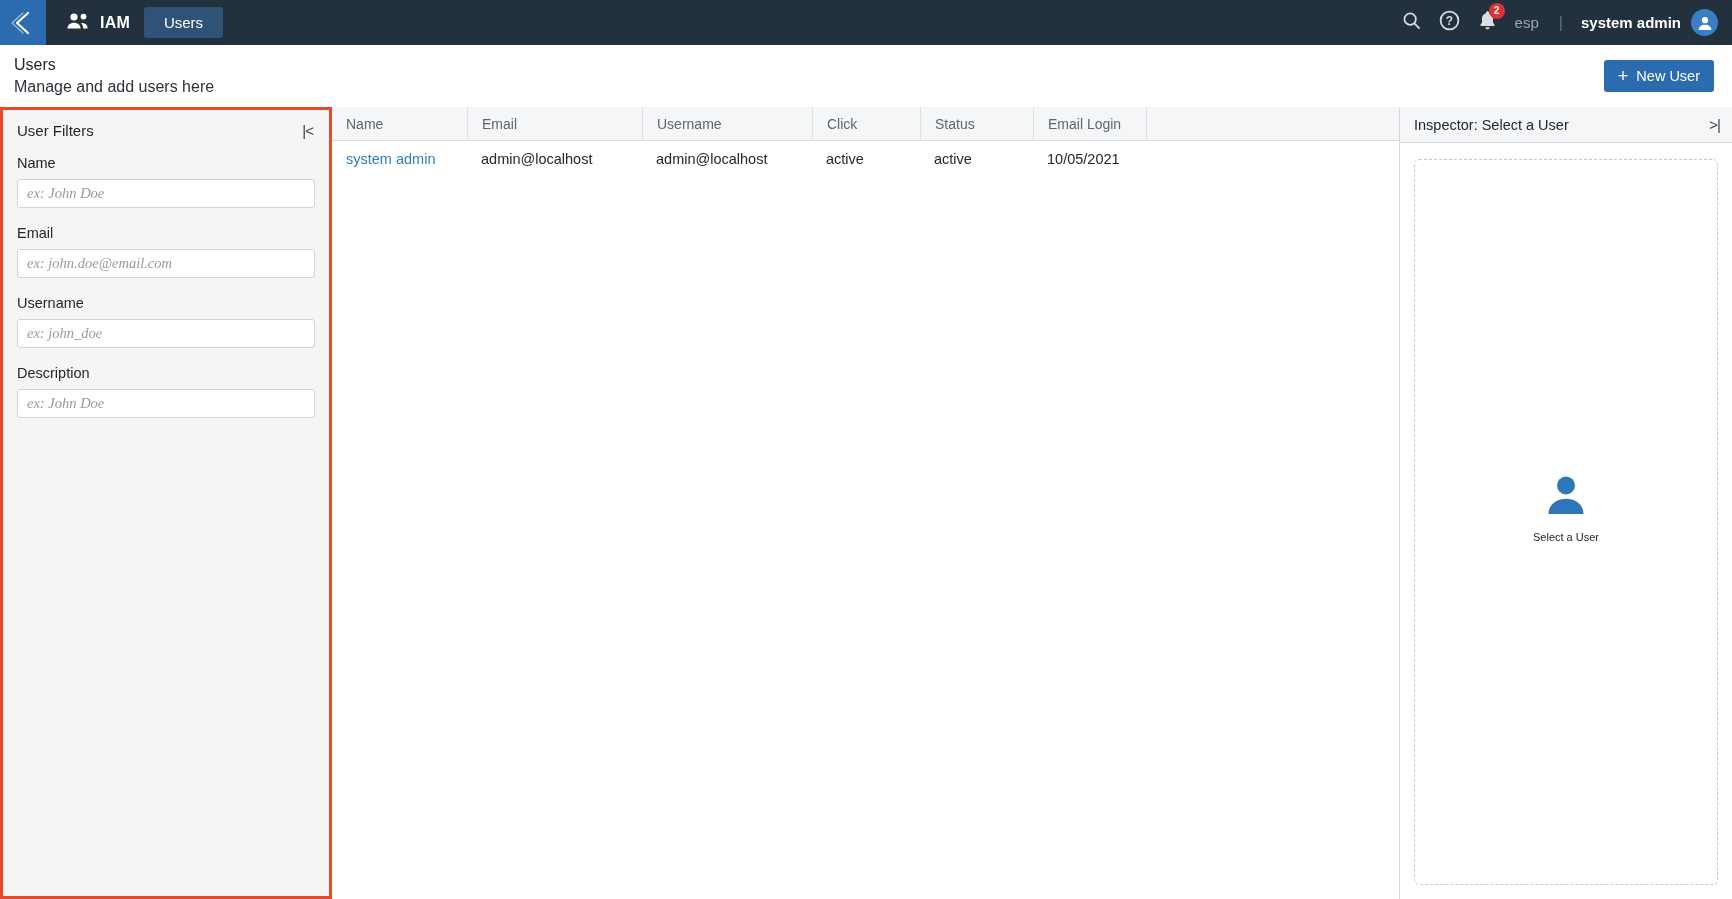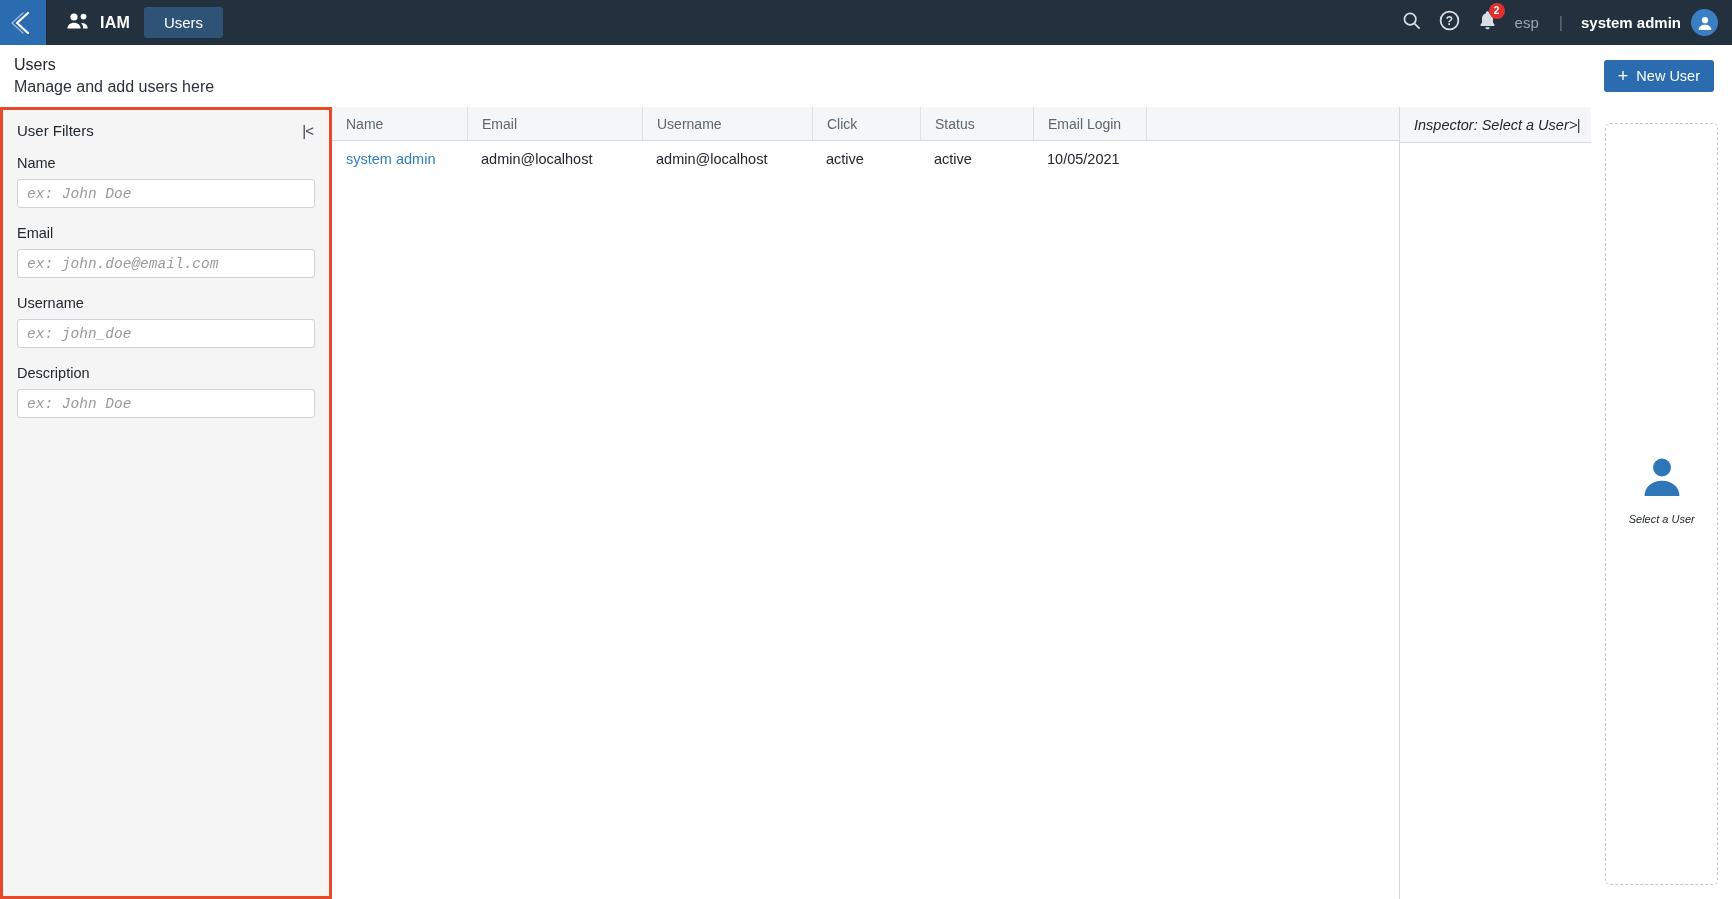--- a/index.html
+++ b/index.html
@@ -142,21 +142,21 @@
     display: block; margin-bottom: 8px;
   }
   .filter-input {
     width: 100%;
     height: 29px;
     border: 1px solid #cfd3d7;
     border-radius: 3px;
     background: #ffffff;
     padding: 0 9px;
     font-size: 14.5px;
-    font-family: Liberation Mono, monospace;
+    font-family: Liberation Serif, serif;
     color: #22282e;
     outline: none;
   }
   .filter-input::placeholder { color: #9a9a9a; font-style: italic; }
 
   
   #table-area {
     flex: 1 1 auto;
     background: #ffffff;
     border-right: 1px solid #d7dadd;
@@ -200,21 +200,21 @@
   .col-roles    { width: 108px; flex: 0 0 108px; }
   .col-status   { width: 113px; flex: 0 0 113px; }
   .col-lastlogin{ width: 113px; flex: 0 0 113px; }
   .col-extra    { flex: 1 1 auto; }
 
   
   #inspector {
     width: 332px;
     flex: 0 0 332px;
     background: #ffffff;
-    display: flex; flex-direction: row; font-style: italic;
+    display: flex; flex-direction: column;
   }
   #inspector-head {
     display: flex; align-items: center;
     height: 36px;
     background: #f5f6f7;
     border-bottom: 1px solid #d7dadd;
     padding: 0 12px 0 14px;
   }
   #inspector-title { font-size: 14.5px; color: #22282e; }
   #inspector-collapse {

